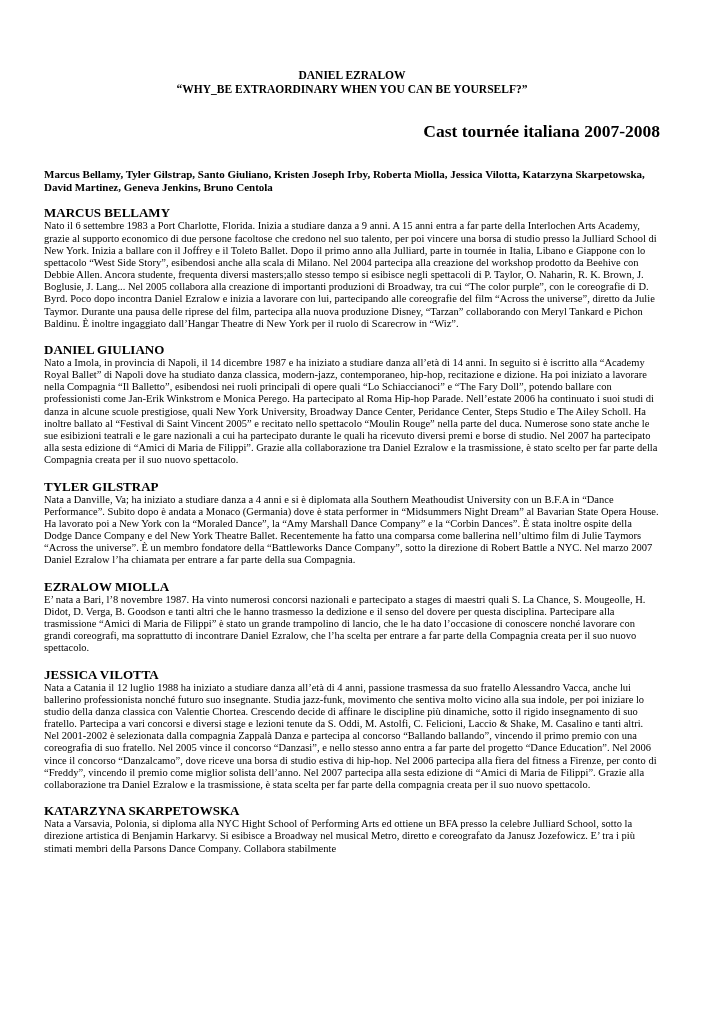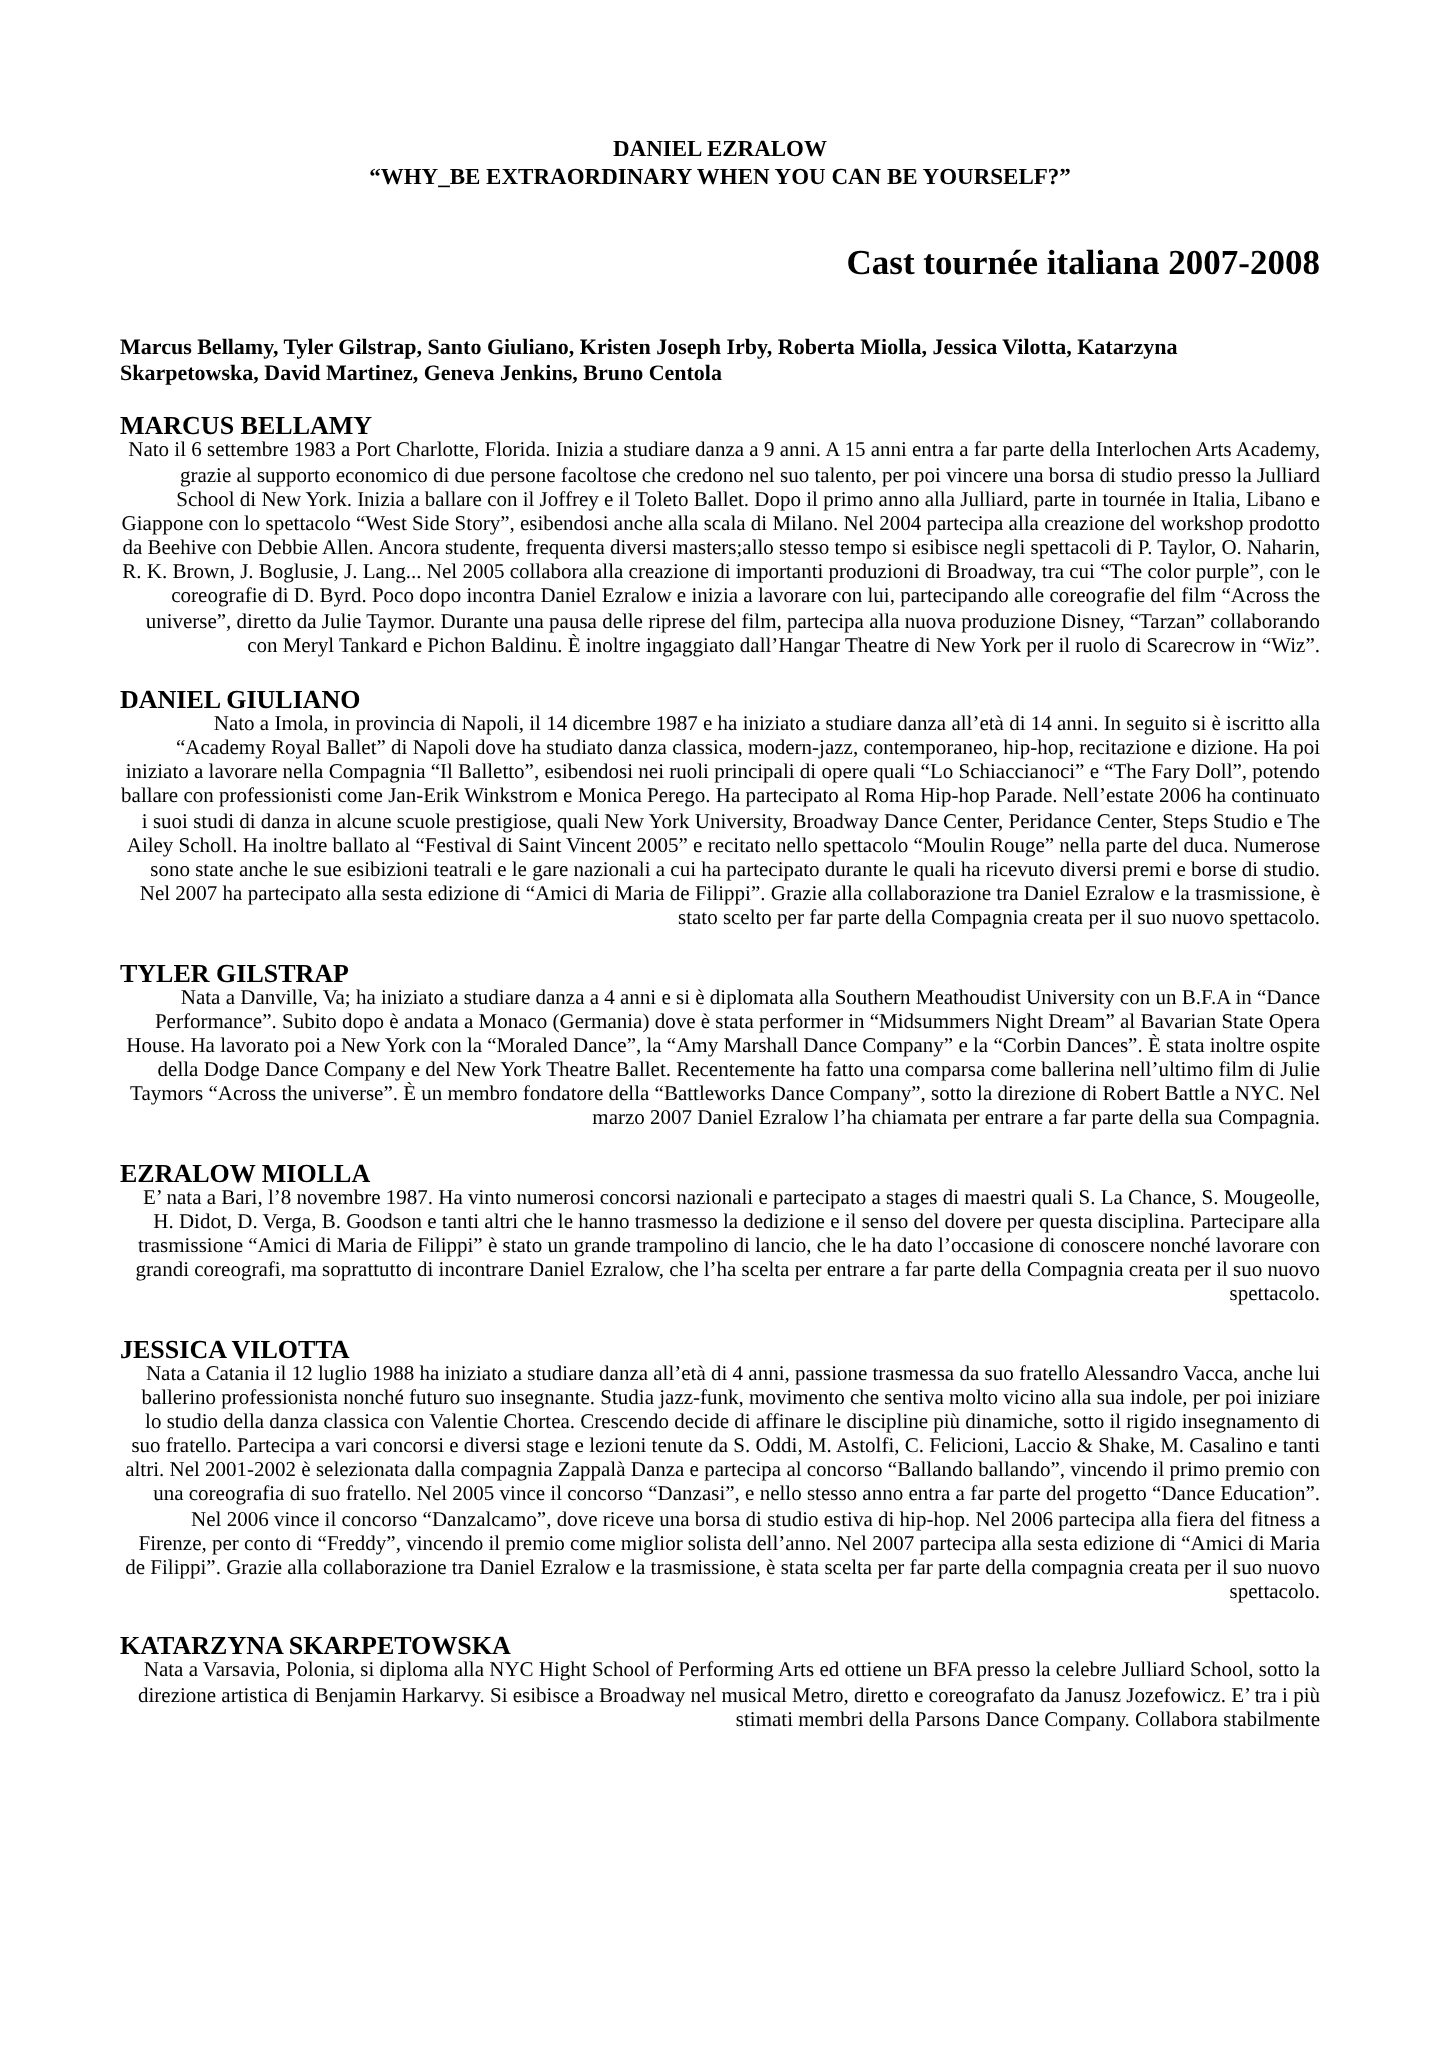--- a/index.html
+++ b/index.html
@@ -10,21 +10,21 @@
   .page {
     position: relative;
     width: 724px;
     height: 1024px;
     box-sizing: border-box;
     background: #ffffff;
     color: #000000;
     font-family: "Liberation Serif", "DejaVu Serif", serif;
     font-size: 10.5px;
     line-height: 1.16;
-    padding: 68px 64px 0 60px;
+    padding: 68px 64px 0 44px;
     overflow: hidden;
   }
   .doc-header {
     text-align: center;
     font-weight: bold;
     font-size: 11.5px;
     line-height: 1.25;
   }
   .doc-title {
     text-align: right;
@@ -42,21 +42,21 @@
     margin: 12px 0 0 0;
   }
   .bio-heading {
     font-size: 13px;
     font-weight: bold;
     margin: 0;
     line-height: 1.16;
   }
   .bio-body {
     margin: 0;
-    text-align: right;
+    text-align: left;
   }
 </style>
 </head>
 <body>
 
 <div class="page">
 
   <div class="doc-header">
     <div>DANIEL EZRALOW</div>
     <div>“WHY_BE EXTRAORDINARY WHEN YOU CAN BE YOURSELF?”</div>

